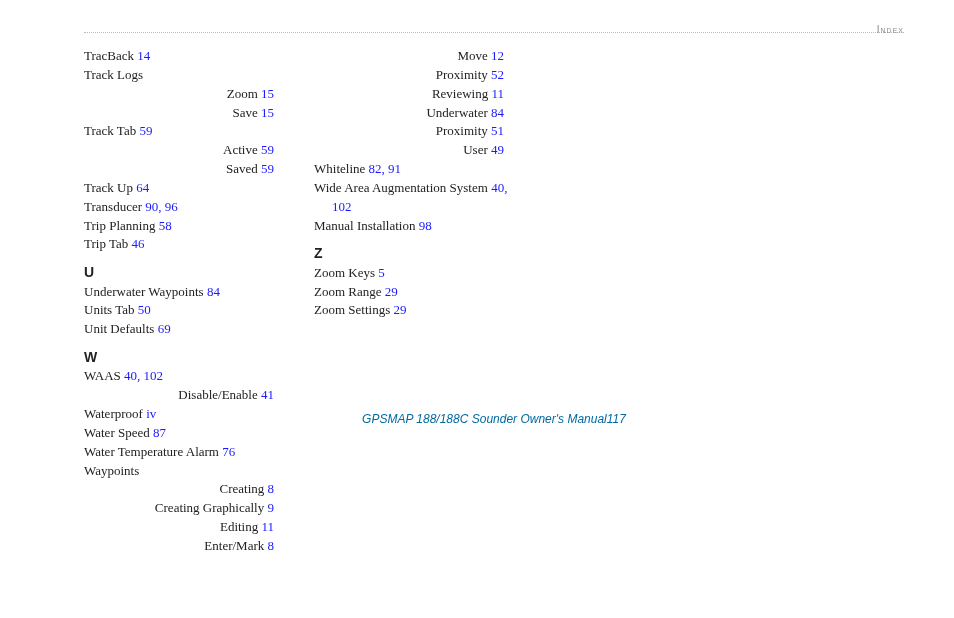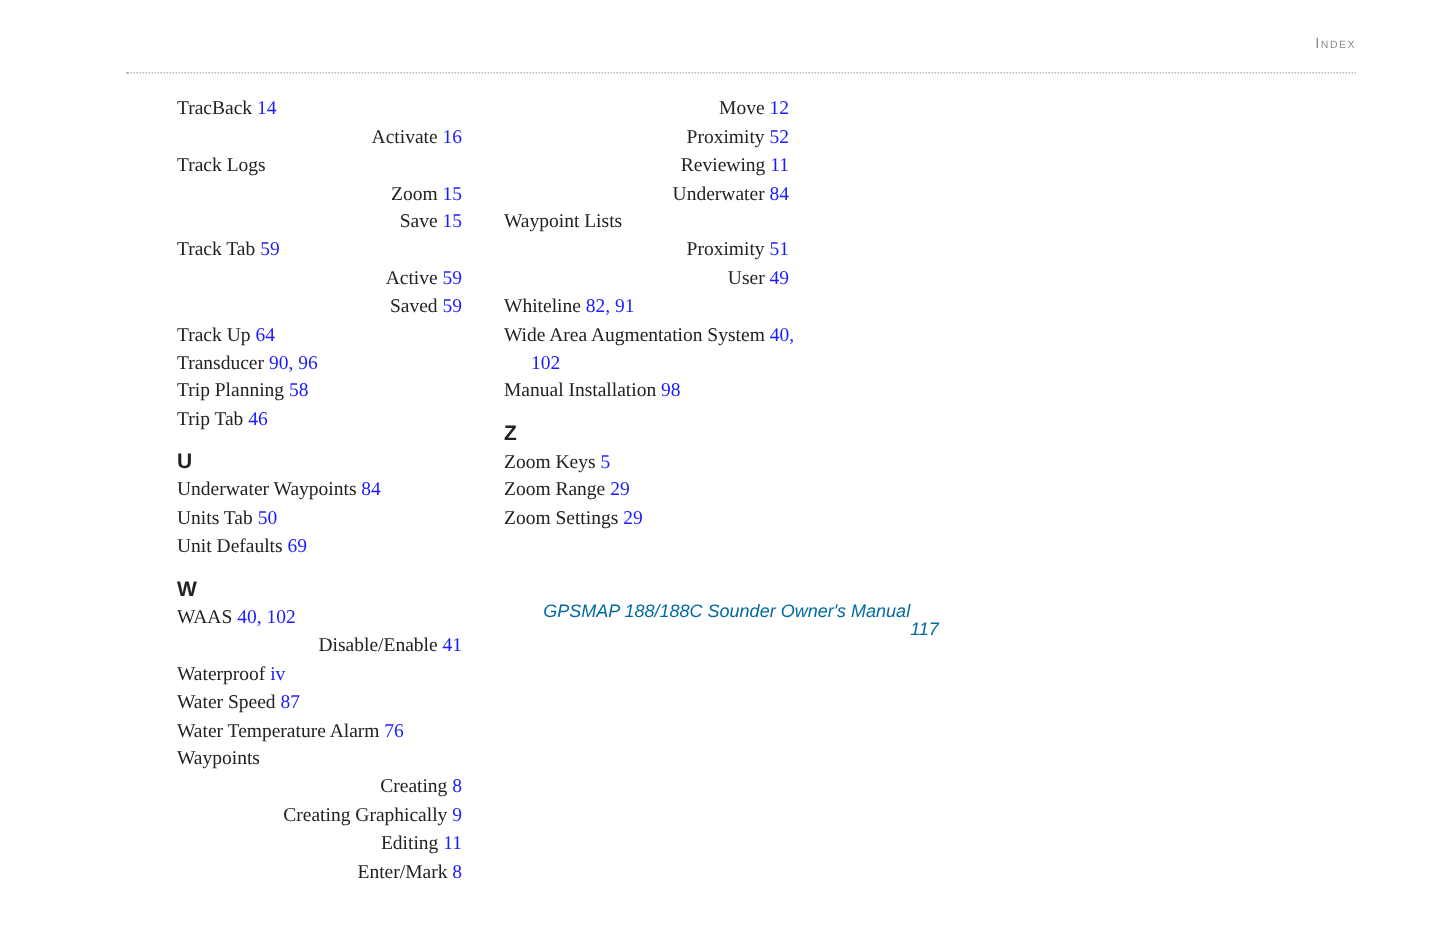--- a/index.html
+++ b/index.html
@@ -9,42 +9,41 @@
     height: 618px;
     background: #fff;
     font-family: "Times New Roman", Times, serif;
     color: #222;
   }
   .page {
     position: relative;
     width: 954px;
     height: 456px;
     box-sizing: border-box;
-    padding: 48px 50px 0 84px;
+    padding: 32px 50px 0 84px;
   }
   .topline {
     border-top: 1px dotted #bbb;
     height: 0;
     margin-bottom: 4px;
   }
   .section-label {
     position: absolute;
     top: 24px;
     right: 50px;
     font-family: Arial, Helvetica, sans-serif;
     font-size: 10px;
     letter-spacing: 1px;
     color: #8a8a8a;
     font-variant: small-caps;
   }
   .columns {
     display: flex;
-    gap: 28px;
+    gap: 40px;
     margin-top: 14px;
-    margin-left: 34px;
   }
   .col {
     width: 190px;
     font-size: 13px;
     line-height: 1.45;
   }
   .letter {
     font-family: Arial, Helvetica, sans-serif;
     font-weight: bold;
     font-size: 14px;
@@ -77,34 +76,32 @@
     bottom: 30px;
     display: flex;
     justify-content: center;
     font-family: Arial, Helvetica, sans-serif;
     font-style: italic;
     font-size: 12px;
     color: #0369a1;
   }
   .footer .pnum {
     font-style: italic;
-    margin-top: 12px;
   }
 </style>
 </head>
 <body>
 
 <div class="page">
   <div class="topline"></div>
   <div class="section-label">Index</div>
 
   <div class="columns" id="cols">
       <div class="col">
         <div class="entry"><span class="term">TracBack</span>  <span class="pages"><a href="#">14</a></span></div>
-        <div class="entry sub"><span class="term">Activate</span>  <span class="pages"><a href="#">16</a></span></div>
         <div class="entry"><span class="term">Track Logs</span></div>
         <div class="entry sub"><span class="term">Zoom</span>  <span class="pages"><a href="#">15</a></span></div>
         <div class="entry sub"><span class="term">Save</span>  <span class="pages"><a href="#">15</a></span></div>
         <div class="entry"><span class="term">Track Tab</span>  <span class="pages"><a href="#">59</a></span></div>
         <div class="entry sub"><span class="term">Active</span>  <span class="pages"><a href="#">59</a></span></div>
         <div class="entry sub"><span class="term">Saved</span>  <span class="pages"><a href="#">59</a></span></div>
         <div class="entry"><span class="term">Track Up</span>  <span class="pages"><a href="#">64</a></span></div>
         <div class="entry"><span class="term">Transducer</span>  <span class="pages"><a href="#">90</a><span class="sep">, </span><a href="#">96</a></span></div>
         <div class="entry"><span class="term">Trip Planning</span>  <span class="pages"><a href="#">58</a></span></div>
         <div class="entry"><span class="term">Trip Tab</span>  <span class="pages"><a href="#">46</a></span></div>
@@ -122,21 +119,20 @@
         <div class="entry sub"><span class="term">Creating</span>  <span class="pages"><a href="#">8</a></span></div>
         <div class="entry sub"><span class="term">Creating Graphically</span>  <span class="pages"><a href="#">9</a></span></div>
         <div class="entry sub"><span class="term">Editing</span>  <span class="pages"><a href="#">11</a></span></div>
         <div class="entry sub"><span class="term">Enter/Mark</span>  <span class="pages"><a href="#">8</a></span></div>
       </div>
       <div class="col">
         <div class="entry sub"><span class="term">Move</span>  <span class="pages"><a href="#">12</a></span></div>
         <div class="entry sub"><span class="term">Proximity</span>  <span class="pages"><a href="#">52</a></span></div>
         <div class="entry sub"><span class="term">Reviewing</span>  <span class="pages"><a href="#">11</a></span></div>
         <div class="entry sub"><span class="term">Underwater</span>  <span class="pages"><a href="#">84</a></span></div>
-        <div class="entry"><span class="term">Waypoint Lists</span></div>
         <div class="entry sub"><span class="term">Proximity</span>  <span class="pages"><a href="#">51</a></span></div>
         <div class="entry sub"><span class="term">User</span>  <span class="pages"><a href="#">49</a></span></div>
         <div class="entry"><span class="term">Whiteline</span>  <span class="pages"><a href="#">82</a><span class="sep">, </span><a href="#">91</a></span></div>
         <div class="entry"><span class="term">Wide Area Augmentation System</span>  <span class="pages"><a href="#">40</a><span class="sep">, </span></span></div>
         <div class="entry subcont"><span class="pages"><a href="#">102</a></span></div>
         <div class="entry"><span class="term">Manual Installation</span>  <span class="pages"><a href="#">98</a></span></div>
         <div class="letter">Z</div>
         <div class="entry"><span class="term">Zoom Keys</span>  <span class="pages"><a href="#">5</a></span></div>
         <div class="entry"><span class="term">Zoom Range</span>  <span class="pages"><a href="#">29</a></span></div>
         <div class="entry"><span class="term">Zoom Settings</span>  <span class="pages"><a href="#">29</a></span></div>

